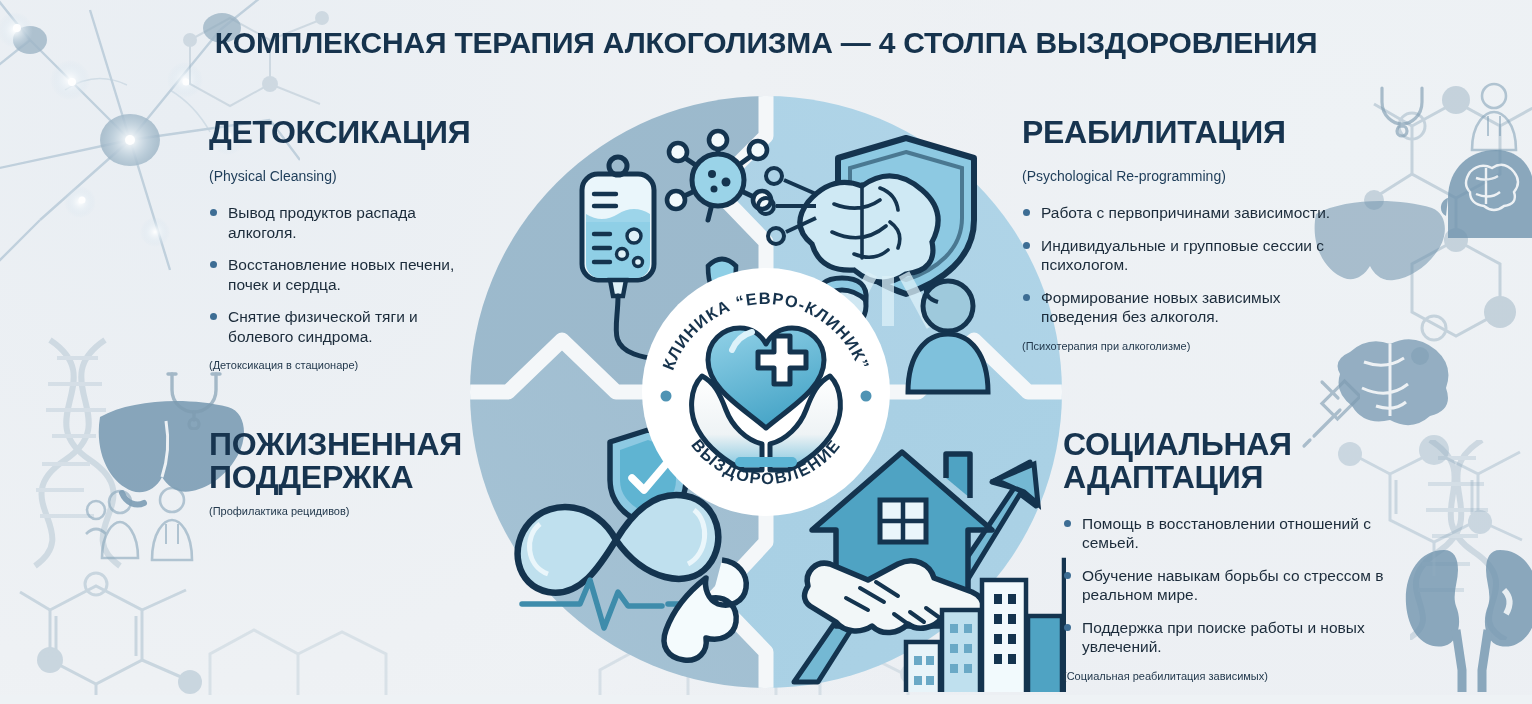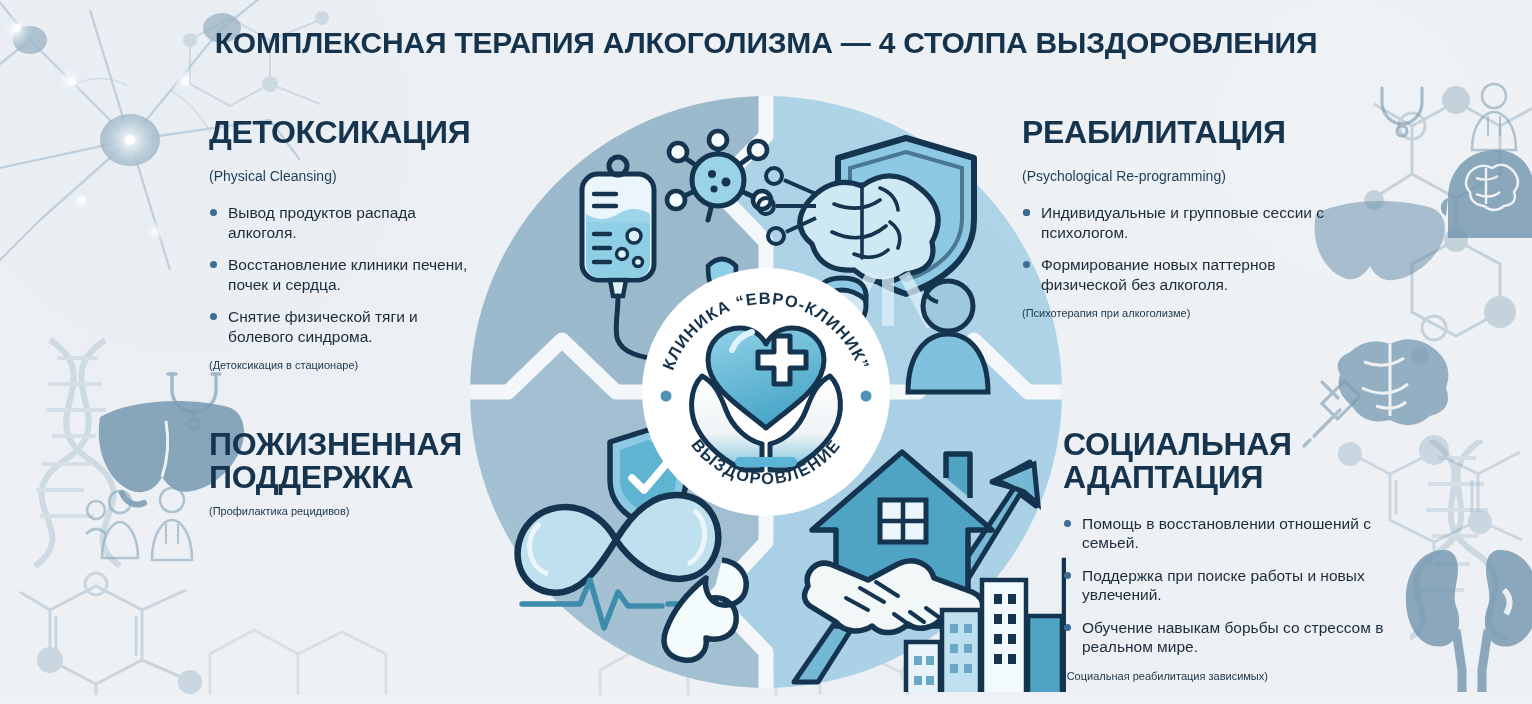--- a/index.html
+++ b/index.html
@@ -529,45 +529,45 @@
                C146 174 160 160 166 144 C172 128 178 116 190 110 Z" fill="url(#handG)" stroke="#14344f" stroke-width="5" stroke-linejoin="round"></path>
       <path d="M100 196 h52" stroke="#5bb4d4" stroke-width="10" stroke-linecap="round"></path>
     </g>
   </svg>
 
   <div class="block" id="b-detox">
     <h2>ДЕТОКСИКАЦИЯ</h2>
     <div class="sub">(Physical Cleansing)</div>
     <ul>
       <li><span class="dot"></span><span>Вывод продуктов распада алкоголя.</span></li>
-      <li><span class="dot"></span><span>Восстановление клиники печени, почек и сердца.</span></li>
+      <li><span class="dot"></span><span>Восстановление новых печени, почек и сердца.</span></li>
       <li><span class="dot"></span><span>Снятие физической тяги и болевого синдрома.</span></li>
     </ul>
     <div class="note">(Детоксикация в стационаре)</div>
   </div>
 
   <div class="block" id="b-rehab">
     <h2>РЕАБИЛИТАЦИЯ</h2>
     <div class="sub">(Psychological Re-programming)</div>
     <ul>
-      <li><span class="dot"></span></li>
+      <li><span class="dot"></span><span>Работа с первопричинами зависимости.</span></li>
       <li><span class="dot"></span><span>Индивидуальные и групповые сессии с психологом.</span></li>
-      <li><span class="dot"></span><span>Формирование новых паттернов физической без алкоголя.</span></li>
+      <li><span class="dot"></span><span>Формирование новых зависимых поведения без алкоголя.</span></li>
     </ul>
     <div class="note">(Психотерапия при алкоголизме)</div>
   </div>
 
   <div class="block" id="b-lifelong">
     <h2>ПОЖИЗНЕННАЯ ПОДДЕРЖКА</h2>
     <div class="note">(Профилактика рецидивов)</div>
   </div>
 
   <div class="block" id="b-social">
     <h2>СОЦИАЛЬНАЯ АДАПТАЦИЯ</h2>
     <ul>
       <li><span class="dot"></span><span>Помощь в восстановлении отношений с семьей.</span></li>
+      <li><span class="dot"></span><span>Обучение навыкам борьбы со стрессом в реальном мире.</span></li>
       <li><span class="dot"></span><span>Поддержка при поиске работы и новых увлечений.</span></li>
-      <li><span class="dot"></span><span>Обучение навыкам борьбы со стрессом в реальном мире.</span></li>
     </ul>
     <div class="note">(Социальная реабилитация зависимых)</div>
   </div>
 
 </div>
 
 </body></html>

